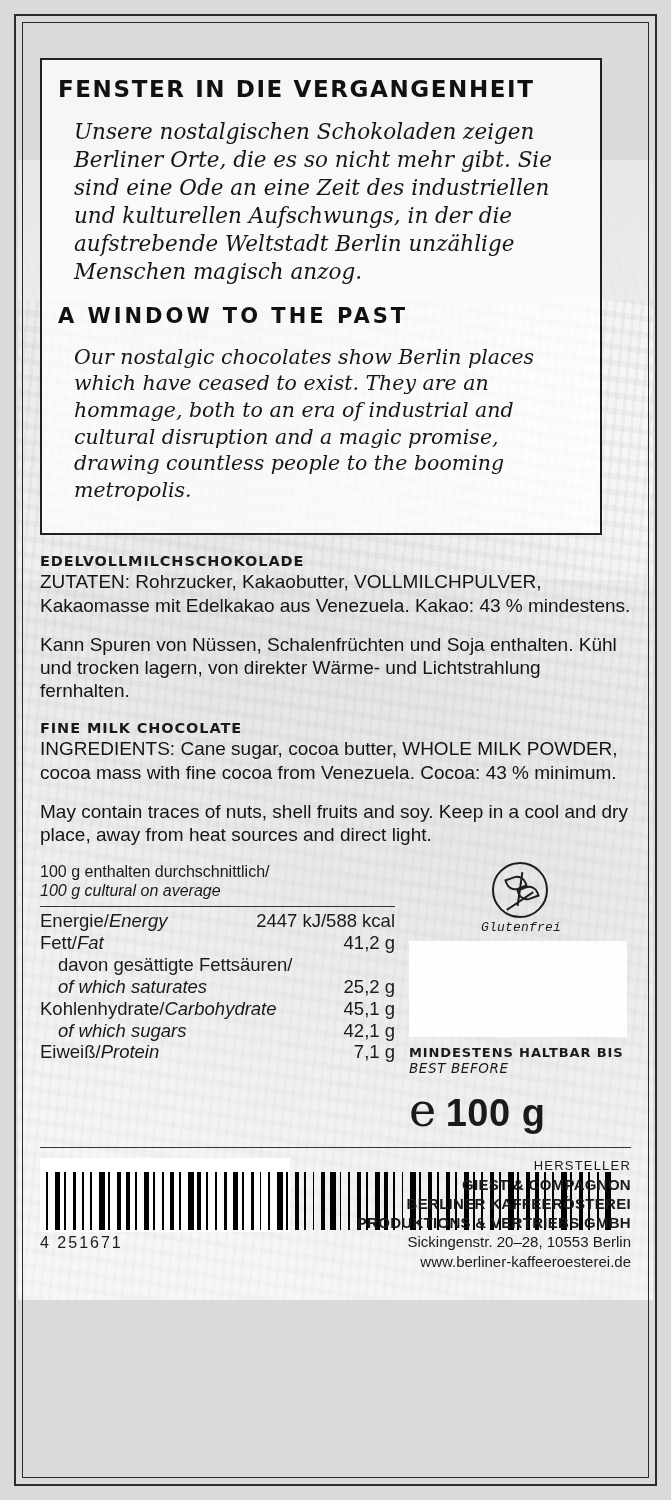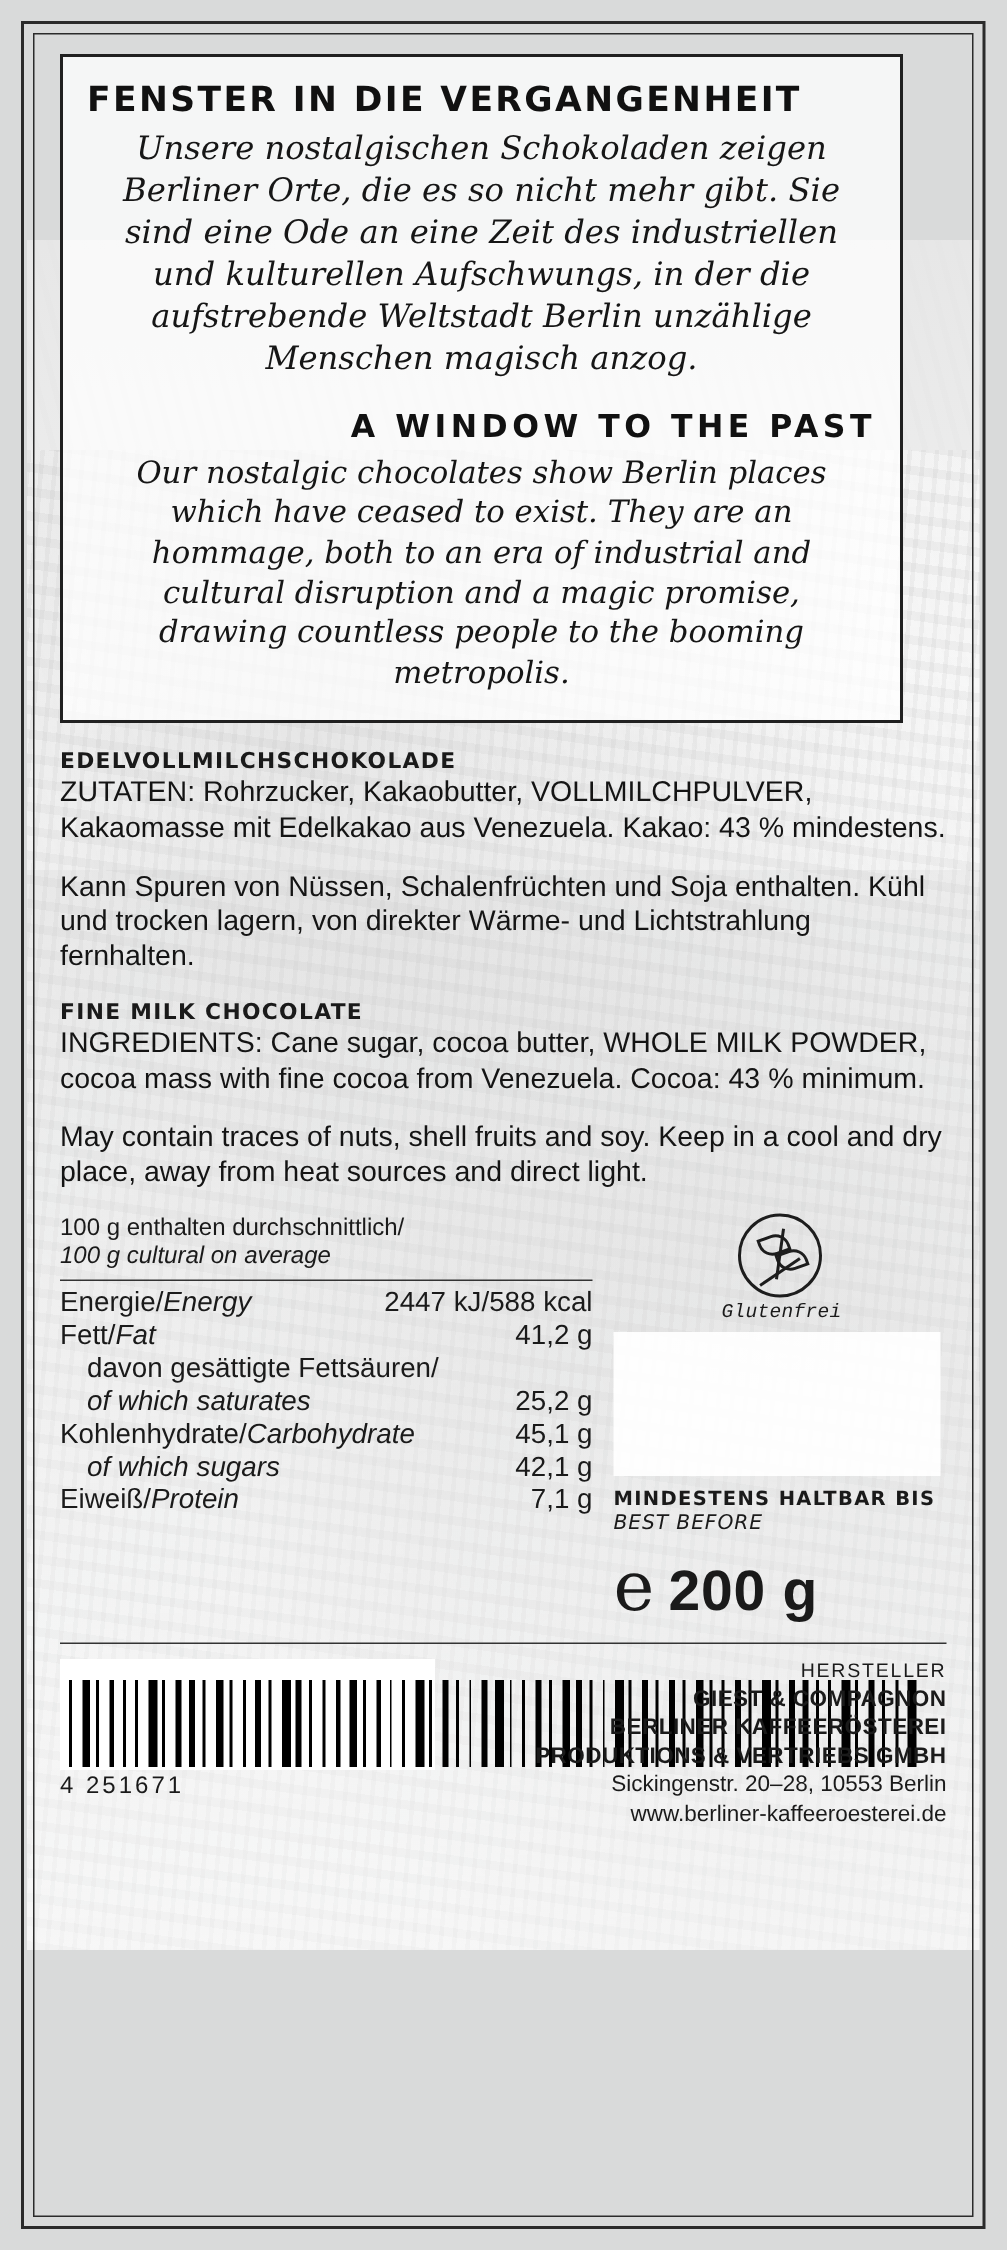--- a/index.html
+++ b/index.html
@@ -39,50 +39,49 @@
     position:absolute;left:14px;top:14px;right:14px;bottom:14px;
     border:2px solid #2b2b2b;
     pointer-events:none;
   }
   .inner-frame{
     position:absolute;left:22px;top:22px;right:22px;bottom:22px;
     border:1px solid #2b2b2b;
     pointer-events:none;
   }
   .content{
-    position:absolute;left:40px;top:30px;width:591px;
+    position:absolute;left:40px;top:52px;width:591px;
   }
 
   
   .story-box{
     border:2px solid #202020;
     padding:16px 16px 14px 16px;
     background:rgba(255,255,255,0.74);
     margin-top:6px;
     width:526px;
   }
   .story-title{
     font-family:"DejaVu Sans", sans-serif;
     font-weight:700;
     font-size:23px;
     letter-spacing:1.6px;
     margin:0 0 6px 0;
     color:#111;
   }
   .story-title.eng{
-    font-size:21px;letter-spacing:3px;margin-top:18px;text-align:right;
+    font-size:21px;letter-spacing:3px;margin-top:18px;
   }
   .story-text{
     font-family:"DejaVu Serif", serif;
     font-style:italic;
     font-size:21.5px;
     line-height:1.30;
-    margin:5px;
+    margin:16px;
     color:#161616;
-    text-align:center;
   }
   .story-text.eng{font-size:20.5px;}
 
   
   .sec{margin-top:18px;position:relative;}
   .kicker{
     font-family:"DejaVu Sans", sans-serif;
     font-weight:700;
     font-size:14.5px;
     letter-spacing:0.9px;
@@ -275,21 +274,21 @@
           </div>
           <div class="gf-text">Glutenfrei</div>
         </div>
         <div class="bb-box"></div>
         <div class="bb-label">
           <span>MINDESTENS HALTBAR BIS</span>
           <span class="it">BEST BEFORE</span>
         </div>
         <div class="weight">
           <span class="e-mark">e</span>
-          <span>200 g</span>
+          <span>100 g</span>
         </div>
       </div>
     </div>
 
     <div class="footer-rule">
       <div class="barcode-outer">
         <div class="barcode-box">
           <div class="bc" id="bars">
               <i style="width: 1.9px;"></i>
               <i style="width: 4.8px; background: transparent;"></i>

